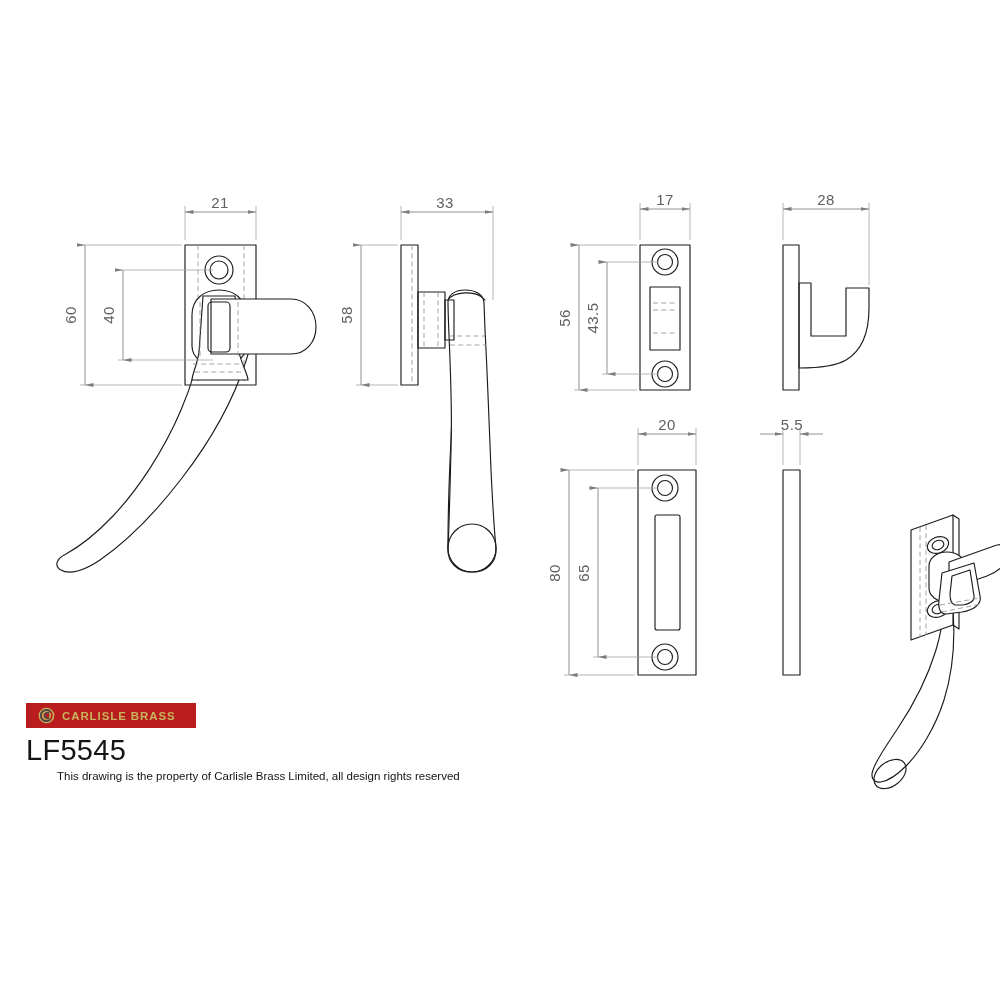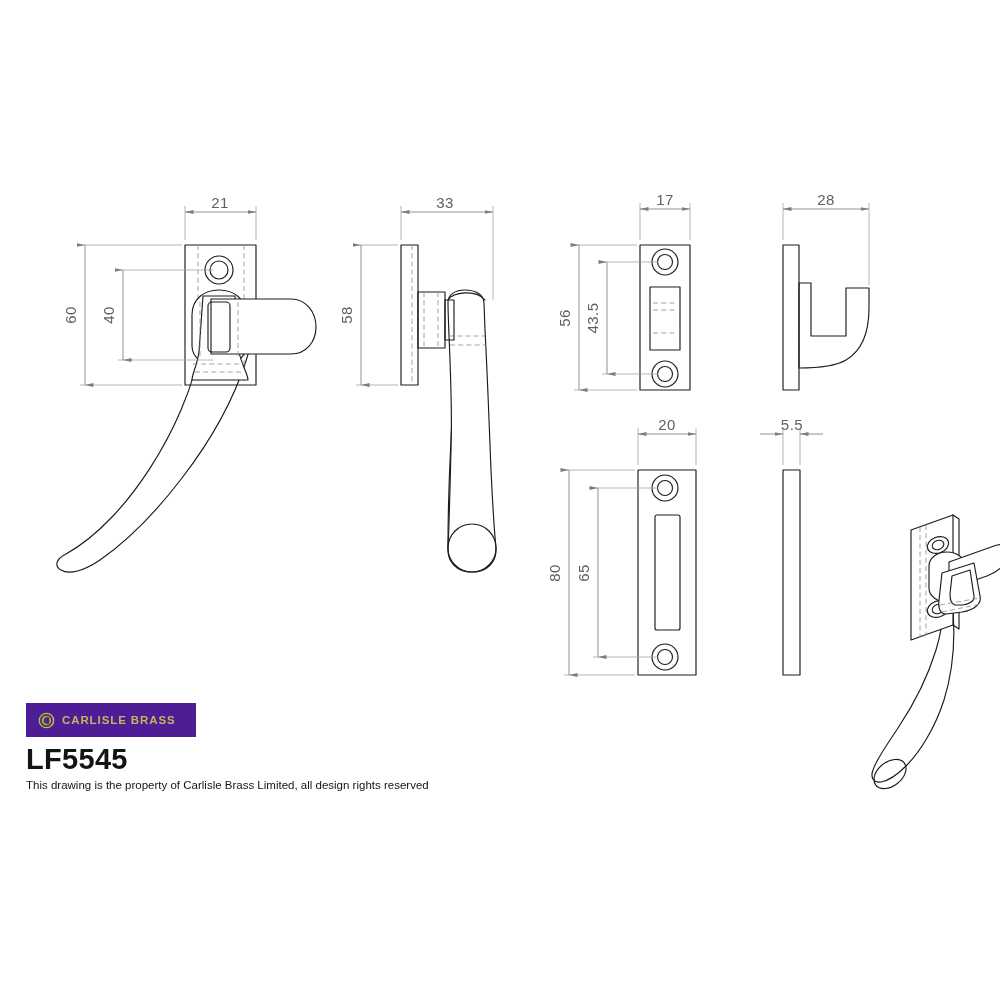--- a/index.html
+++ b/index.html
@@ -29,22 +29,22 @@
     height: 1000px;
   }
   .title-block {
     position: absolute;
     left: 18px;
     top: 703px;
     width: 170px;
   }
   .logo-box {
     width: 170px;
-    height: 34px;
-    background: #4c1d95;
+    height: 25px;
+    background: #b91c1c;
     display: flex;
     align-items: center;
     padding-left: 12px;
     box-sizing: border-box;
   }
   .logo-mark {
     width: 17px;
     height: 17px;
     margin-right: 7px;
     flex: 0 0 auto;
@@ -52,34 +52,35 @@
   .logo-text {
     color: #c8b45c;
     font-size: 11.5px;
     font-weight: bold;
     letter-spacing: 0.9px;
     font-family: "Liberation Sans", sans-serif;
     white-space: nowrap;
   }
   .product-code {
     font-size: 29px;
-    font-weight: 700;
+    font-weight: 400;
     letter-spacing: 0.3px;
     margin-top: 8px;
     line-height: 1;
     color: #141414;
     font-family: "Liberation Sans", sans-serif;
     white-space: nowrap;
   }
   .rights-text {
     font-size: 11.5px;
     margin-top: 5px;
     color: #141414;
     font-family: "Liberation Sans", sans-serif;
     white-space: nowrap;
+    margin-left: 31px;
   }
   
   .obj     { fill: #ffffff; stroke: #1c1c1c; stroke-width: 1.15; stroke-linejoin: round; stroke-linecap: round; }
   .obj-nf  { fill: none;    stroke: #1c1c1c; stroke-width: 1.15; stroke-linejoin: round; stroke-linecap: round; }
   .hidden-l{ fill: none;    stroke: #8a8a8a; stroke-width: 0.8;  stroke-dasharray: 5 3.2; }
   .dim-l   { fill: none;    stroke: #7d7d7d; stroke-width: 0.85; }
   .ext-l   { fill: none;    stroke: #9d9d9d; stroke-width: 0.75; }
   .dim-arrow { fill: #7d7d7d; stroke: none; }
   .dim-txt {
     font-family: "Liberation Sans", sans-serif;

